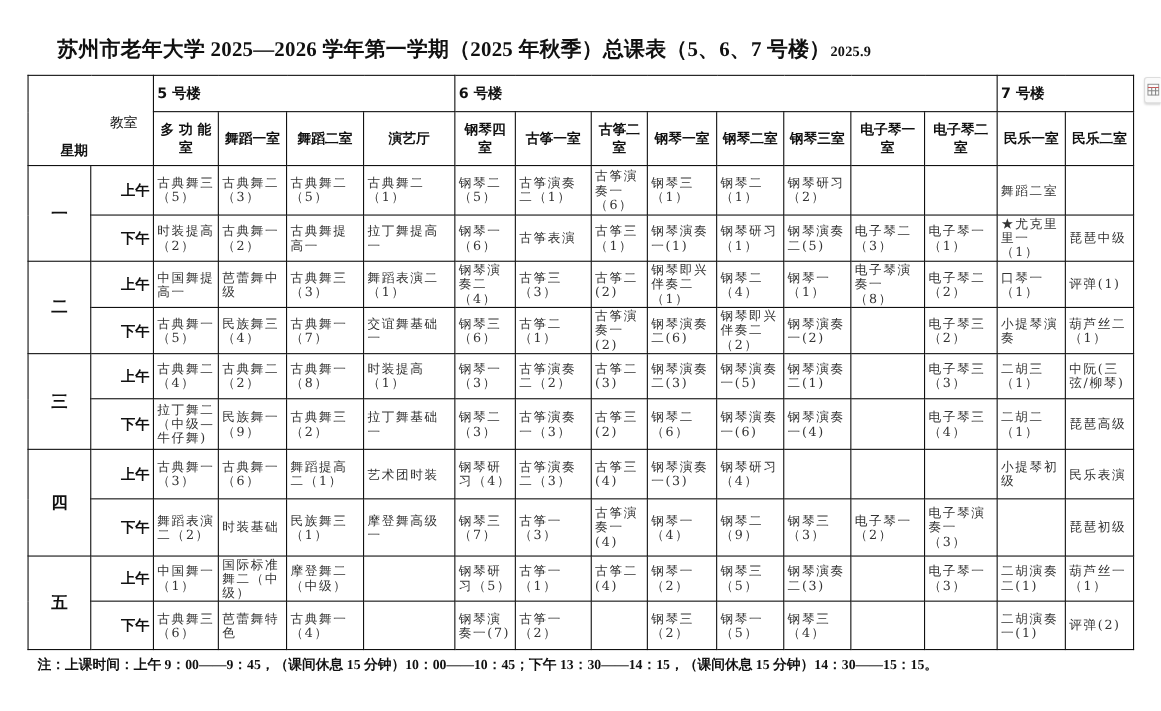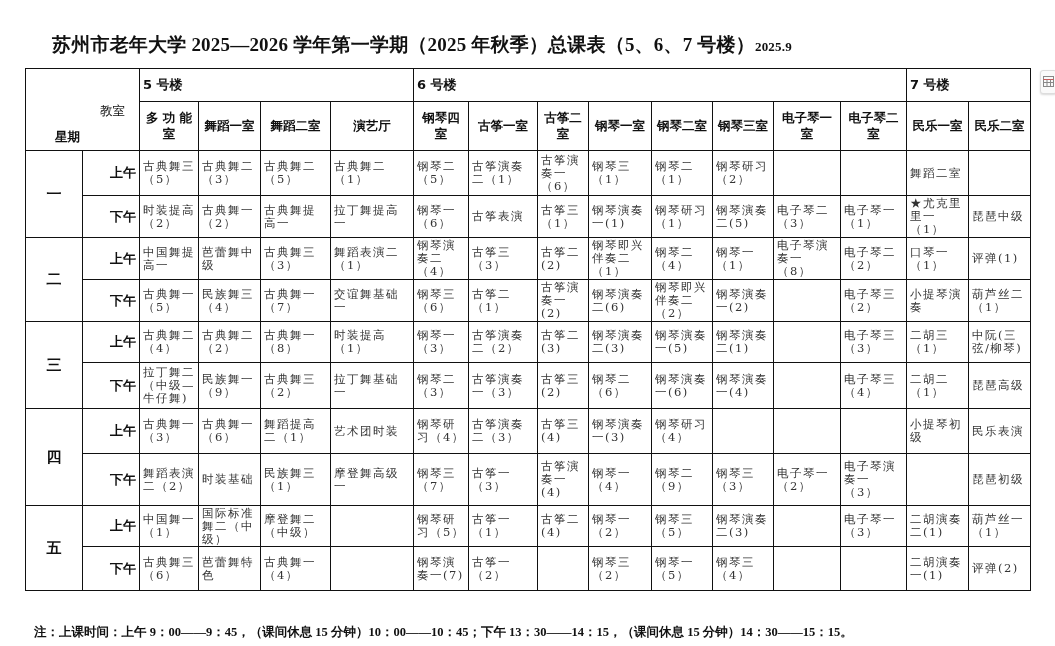--- a/index.html
+++ b/index.html
@@ -11,21 +11,21 @@
   table.sched { position:absolute; left:25px; top:68px; border-collapse:collapse; table-layout:fixed; }
   table.sched td, table.sched th { border:1.4px solid #111; padding:0 3px; vertical-align:middle; }
   th.bld { height:32px; font-family:"DejaVu Sans","Liberation Sans",sans-serif; font-weight:bold; font-size:13px; text-align:left; }
   th.room { height:48px; font-family:"DejaVu Sans","Liberation Sans",sans-serif; font-weight:bold; font-size:12.5px; text-align:center; line-height:16px; }
   th.corner { position:relative; }
   th.corner .k1 { position:absolute; right:14px; top:34px; font-family:"DejaVu Sans",sans-serif; font-weight:normal; font-size:12.5px; }
   th.corner .k2 { position:absolute; left:29px; top:60px; font-family:"DejaVu Sans",sans-serif; font-weight:bold; font-size:12.5px; }
   td.day { text-align:center; font-family:"DejaVu Sans",sans-serif; font-weight:bold; font-size:15px; }
   td.half { text-align:right; font-family:"DejaVu Sans",sans-serif; font-weight:bold; font-size:13px; padding-top:8px; }
   td.cell { font-size:11.5px; line-height:13px; color:#333; letter-spacing:1.5px; word-break:break-all; vertical-align:top; padding-top:6px; }
-  .note { position:absolute; left:34px; top:596px; font-family:"Liberation Serif","DejaVu Serif",serif; font-weight:bold; font-size:12.5px; white-space:nowrap;margin-top:28px; }
+  .note { position:absolute; left:34px; top:596px; font-family:"Liberation Serif","DejaVu Serif",serif; font-weight:bold; font-size:12.5px; white-space:nowrap; }
   .side-icon { position:absolute; left:1040px; top:70px; width:15px; height:22px; border:1px solid #ddd; border-radius:3px; background:#fafafa;
                box-shadow:0 1px 2px rgba(0,0,0,.15); }
   .side-icon svg { position:absolute; left:2px; top:5px; }
 </style>
 </head>
 <body>
 
 <div class="title">
   <span>苏州市老年大学 2025—2026 学年第一学期（2025 年秋季）总课表（5、6、7 号楼）</span><span class="date">2025.9</span>
 </div>

